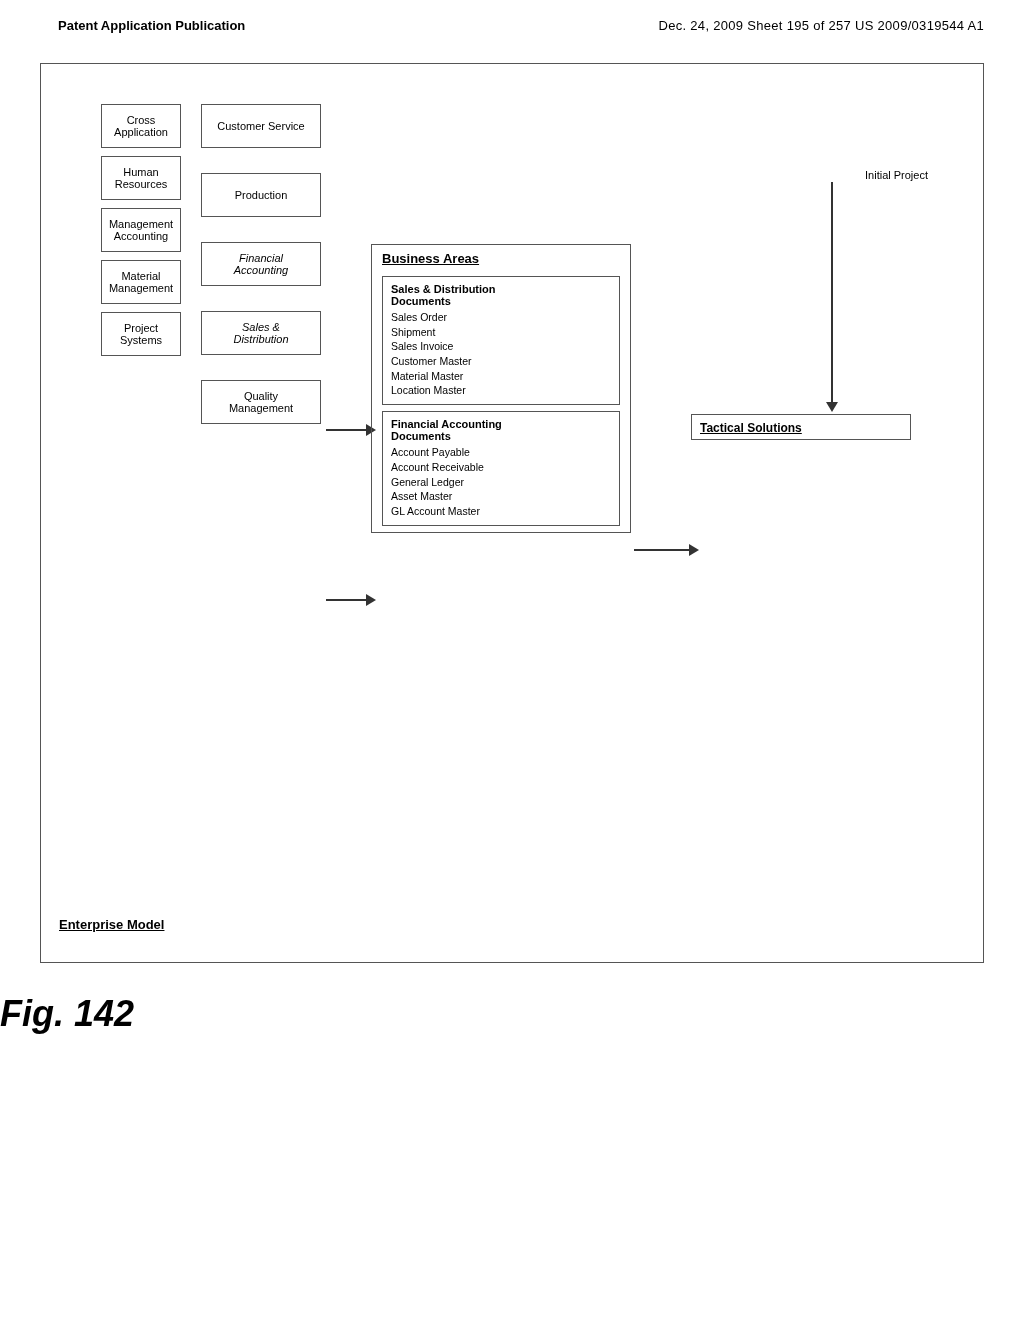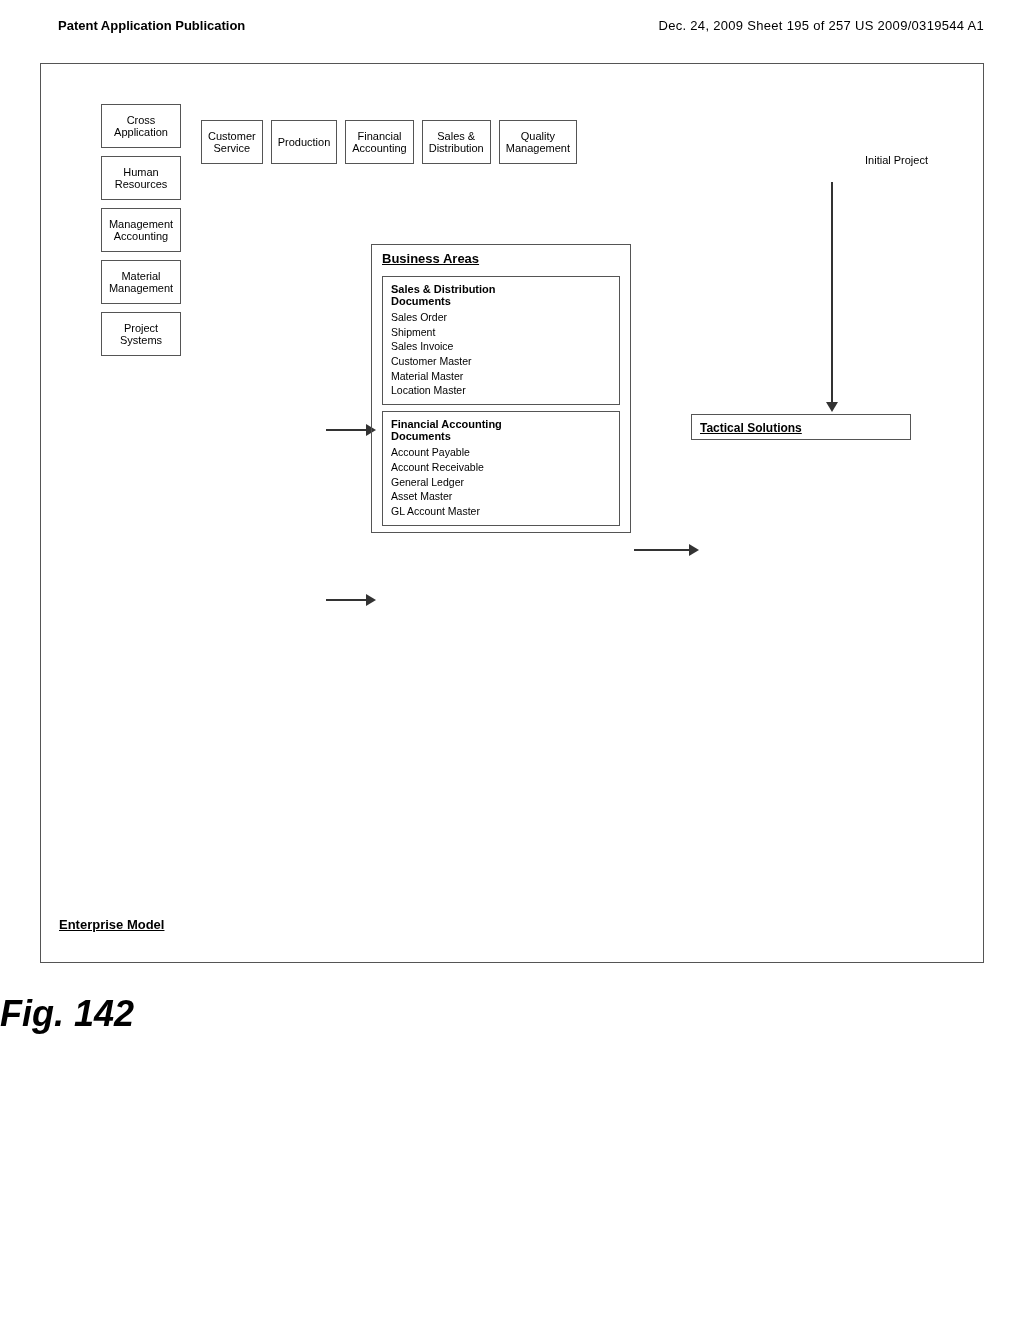--- a/index.html
+++ b/index.html
@@ -68,25 +68,25 @@
       display: flex;
       align-items: center;
       justify-content: center;
       background: #fff;
     }
 
     
     .right-col {
       position: absolute;
       left: 160px;
-      top: 56px;
+      top: 40px;
       width: 120px;
       display: flex;
-      flex-direction: row;
-      gap: 8px;
+      flex-direction: column;
+      gap: 25px;
     }
 
     
     .business-areas {
       position: absolute;
       left: 330px;
       top: 180px;
       width: 260px;
       border: 1.5px solid #555;
     }
@@ -157,23 +157,23 @@
     <div class="box" style="white-space:pre-line;">Management
 Accounting</div>
     <div class="box" style="white-space:pre-line;">Material
 Management</div>
     <div class="box">Project Systems</div>
   </div>
 
   <div class="right-col">
     <div class="box">Customer Service</div>
     <div class="box">Production</div>
-    <div class="box" style="white-space:pre-line;">Financial
+    <div class="box" style="white-space:pre-line;font-style:italic;">Financial
 Accounting</div>
-    <div class="box" style="white-space:pre-line;">Sales &amp;
+    <div class="box" style="white-space:pre-line;font-style:italic;">Sales &amp;
 Distribution</div>
     <div class="box" style="white-space:pre-line;">Quality
 Management</div>
   </div>
 
   <div style="position:absolute; left:285px; top:360px; display:flex; align-items:center;">
     <div style="width:40px; height:2px; background:#333;"></div>
     <div style="width:0; height:0; border-top:6px solid transparent; border-bottom:6px solid transparent; border-left:10px solid #333;"></div>
   </div>
 
@@ -211,21 +211,21 @@
 
   <div style="position:absolute; left:593px; top:480px; display:flex; align-items:center;">
     <div style="width:55px; height:2px; background:#333;"></div>
     <div style="width:0; height:0; border-top:6px solid transparent; border-bottom:6px solid transparent; border-left:10px solid #333;"></div>
   </div>
 
   <div class="tactical-box">
     <div class="tactical-title">Tactical Solutions</div>
   </div>
 
-  <div style="position:absolute; right:55px; top:90px; font-size:11px; text-align:left;">Initial Project</div>
+  <div style="position:absolute; right:55px; top:105px; font-size:11px; text-align:left;">Initial Project</div>
 
   <div style="position:absolute; right:145px; top:118px; display:flex; flex-direction:column; align-items:center;">
     <div style="width:2px; height:220px; background:#333;"></div>
     <div style="width:0; height:0; border-left:6px solid transparent; border-right:6px solid transparent; border-top:10px solid #333;"></div>
   </div>
 
 </div>
 
 <div style="text-align:left; margin-right: 80px; margin-top: 10px;">
   <span style="font-size:36px; font-style:italic; font-weight:bold;">Fig. 142</span>

